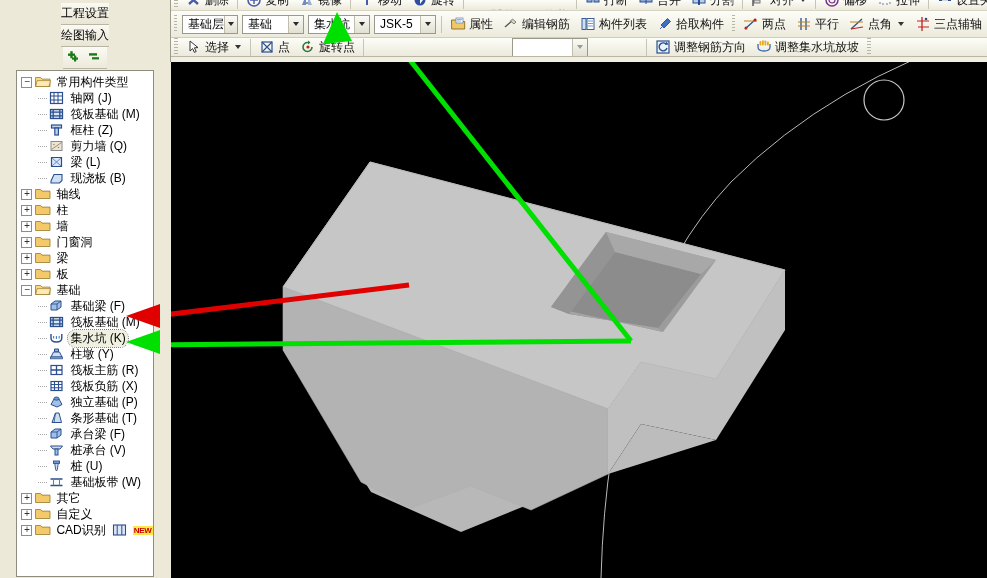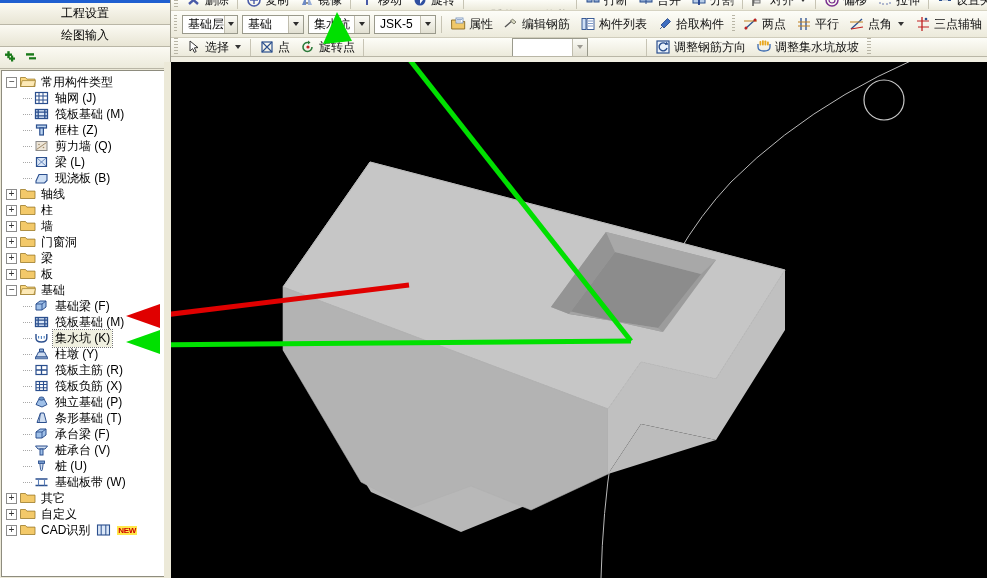--- a/index.html
+++ b/index.html
@@ -36,34 +36,34 @@
   .combo .cval{padding:0 4px 0 5px;white-space:nowrap;overflow:hidden;}
   .combo .cbtn{width:15px;height:17px;margin-left:auto;display:flex;align-items:center;justify-content:center;
                background:linear-gradient(#fbfbf6,#e2e0d2);border-left:1px solid #c0bdae;}
   .combo .cbtn i{width:0;height:0;border-left:3.5px solid transparent;border-right:3.5px solid transparent;
                  border-top:4px solid #2b2b2b;display:block;}
   .combo.w52{width:56px;} .combo.w64{width:72px;} .combo.w70{width:80px;}
   .combo.empty{width:76px;background:#fff;}
 
   
   .left{position:absolute;left:0;top:0;width:171px;height:578px;background:#ece9d8;
-        border-right:1px solid #9d9b8c;display:flex;flex-direction:column;z-index:6;}
+        border-right:1px solid #9d9b8c;display:flex;flex-direction:column;z-index:6;align-items:center;}
   .topbar{height:3px;background:#1f5fd0;}
   .navbtn{height:22px;display:flex;align-items:center;justify-content:center;font-size:12px;color:#000;
           background:linear-gradient(#fbfaf3,#e8e5d4);border-bottom:1px solid #b9b6a6;cursor:default;}
   .pnltools{height:22px;display:flex;align-items:center;gap:4px;padding:0 4px;
             background:linear-gradient(#fbfaf3,#eceadb);border-bottom:1px solid #b9b6a6;}
   .treewrap{flex:1;background:#fff;border:1px solid #8e8c7e;margin:1px 1px 1px 1px;position:relative;overflow:hidden;}
   .tree{padding:3px 0 0 4px;font-size:12px;color:#000;}
   .tnode{display:flex;align-items:center;height:16px;white-space:nowrap;cursor:default;position:relative;}
   .tnode .exp{width:11px;height:11px;border:1px solid #8c8c8c;background:#fff;margin-right:3px;
               display:flex;align-items:center;justify-content:center;font-size:10px;line-height:9px;
               color:#333;font-family:"Liberation Mono",monospace;flex:0 0 11px;}
   .tnode .lbl{padding:0 2px;}
-  .tnode.sel .lbl{background:#f0f0e0;outline:1px dotted #777;}
+  .tnode.sel .lbl{background:#f0f0e0;outline:1px dotted #777;border-radius:8px;}
   .lvl1{padding-left:0px;}
   .lvl2{padding-left:17px;}
   .dash{width:9px;height:1px;background:repeating-linear-gradient(to right,#a8a8a8 0 1px,transparent 1px 2px);
         margin-right:2px;flex:0 0 9px;}
   .folder{width:16px;height:14px;margin-right:3px;flex:0 0 16px;}
   .cico{width:15px;height:14px;margin-right:4px;flex:0 0 15px;}
   .newbadge{display:inline-block;background:#ffe84a;color:#c00;font-size:8px;font-weight:bold;
             padding:0 1px;border:0;margin-left:2px;line-height:9px;letter-spacing:-0.3px;
             font-family:"Liberation Sans",sans-serif;}
 

